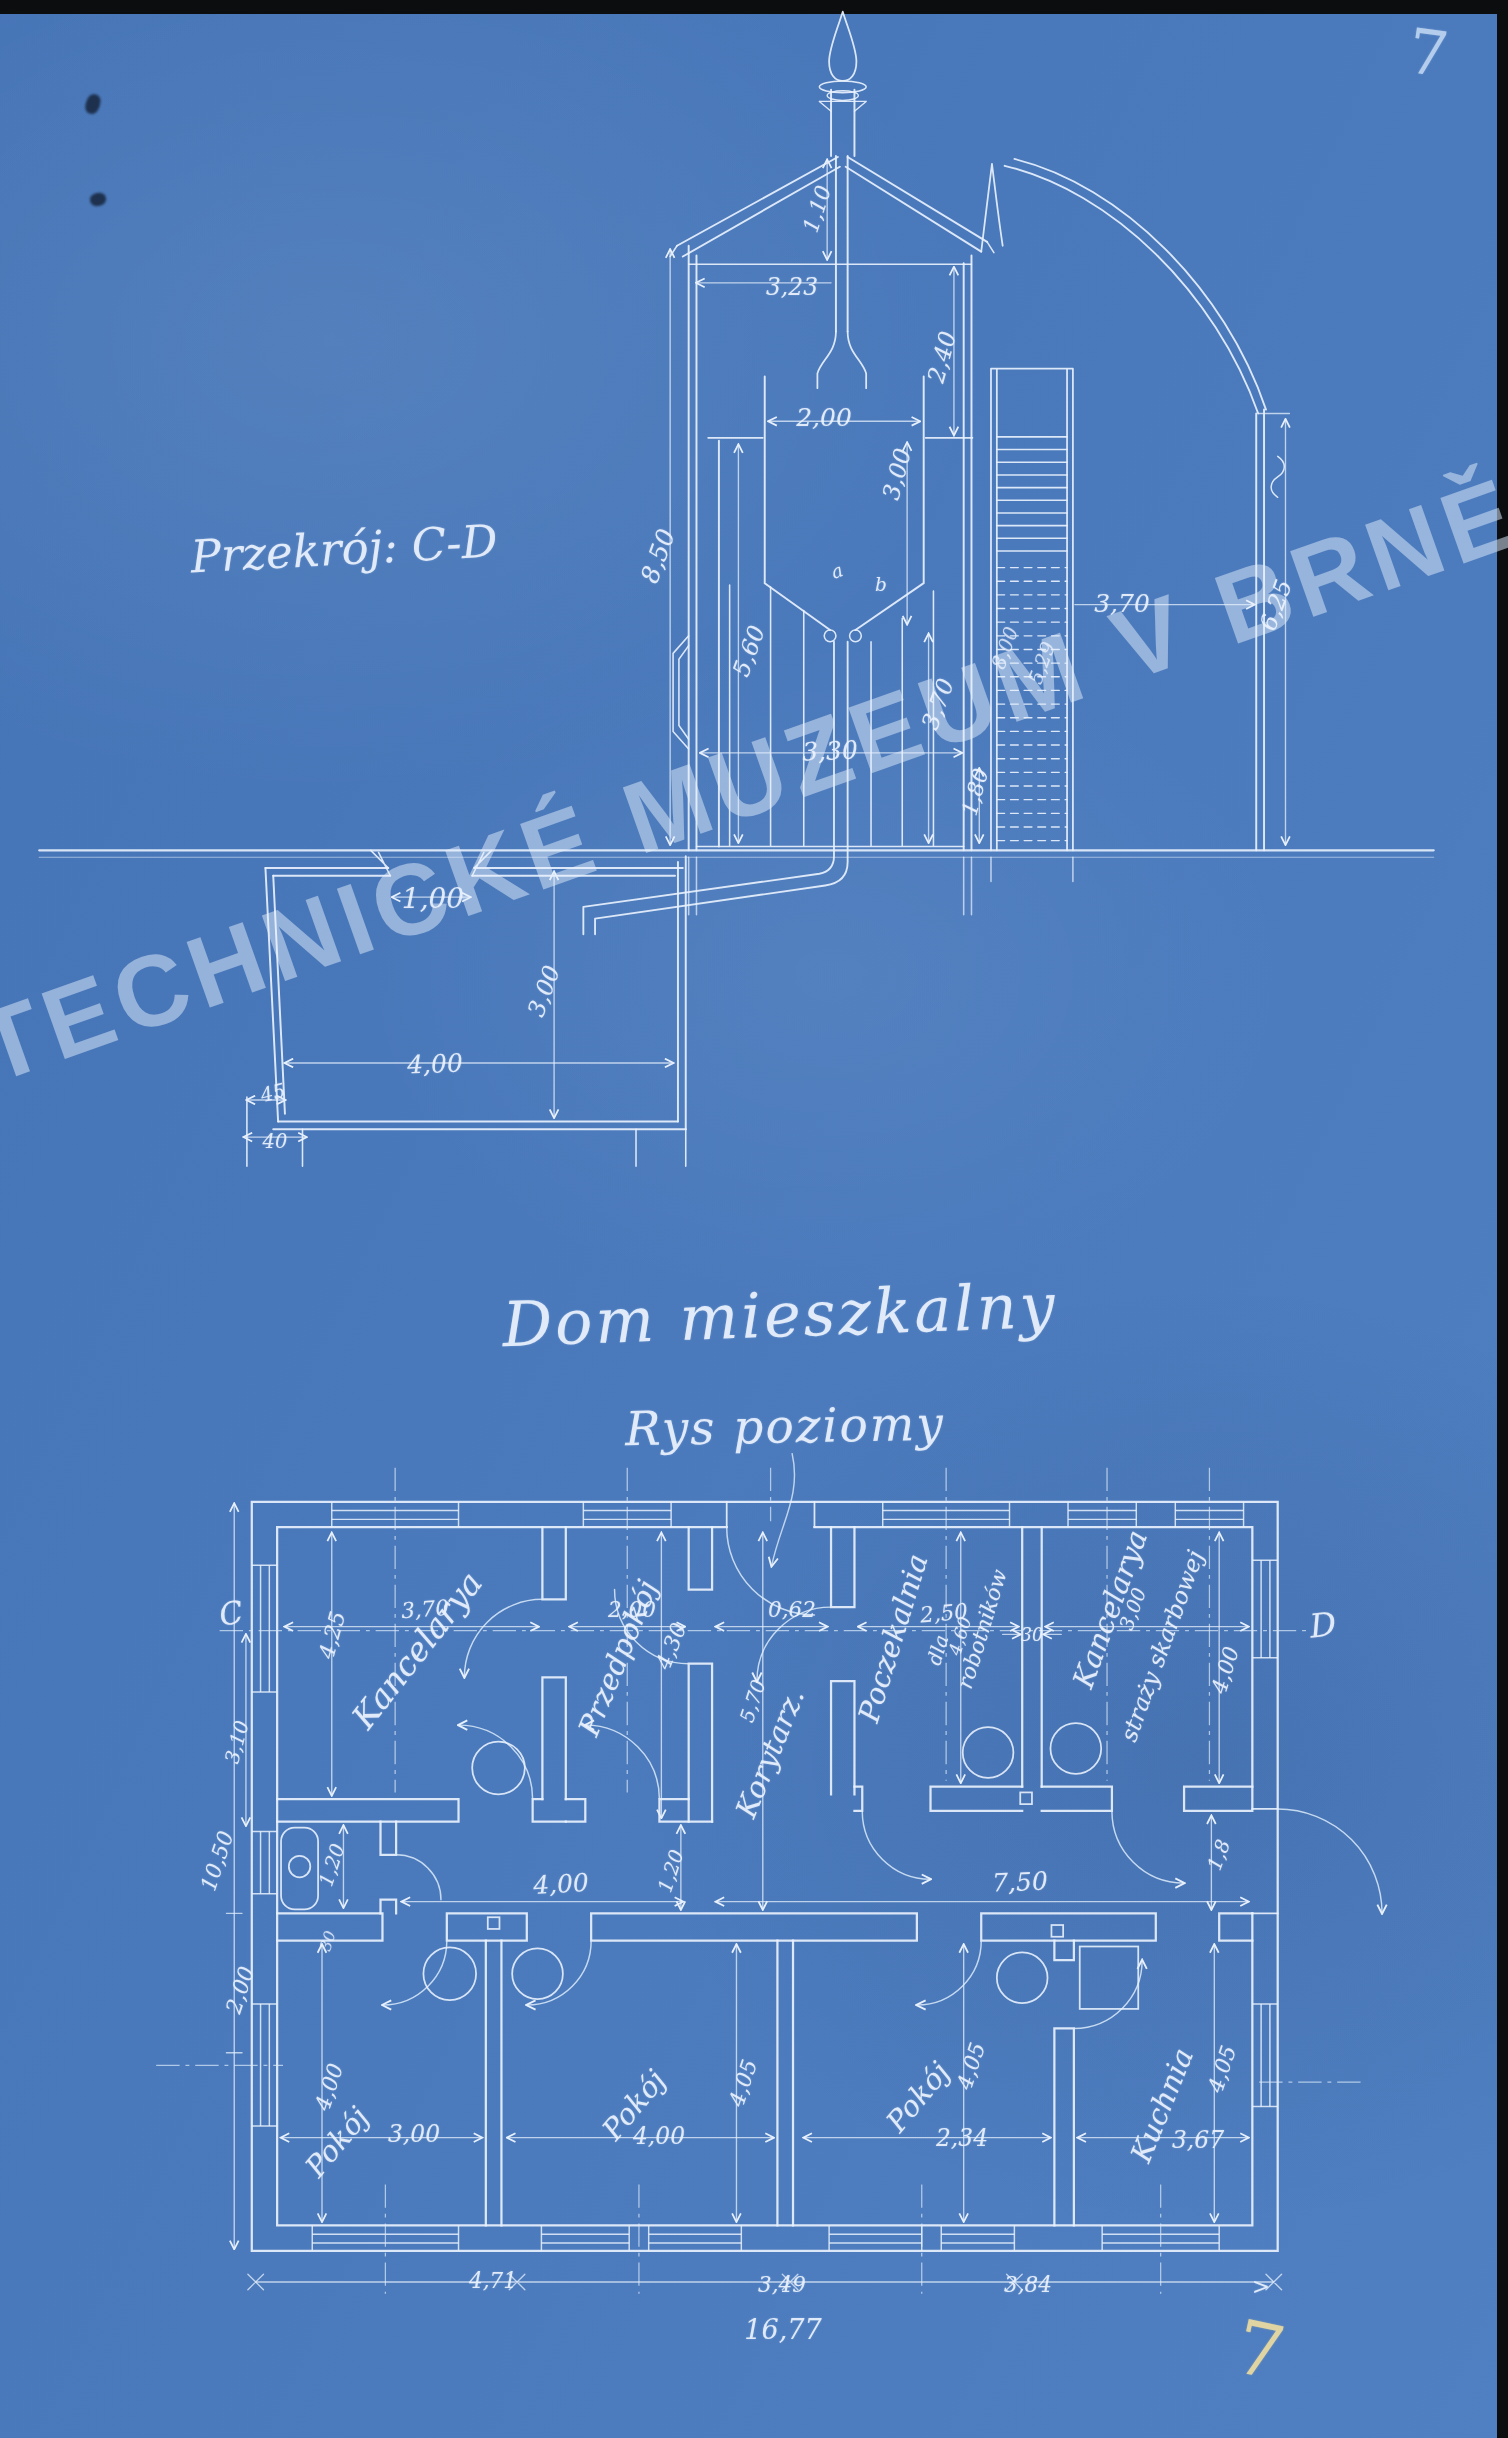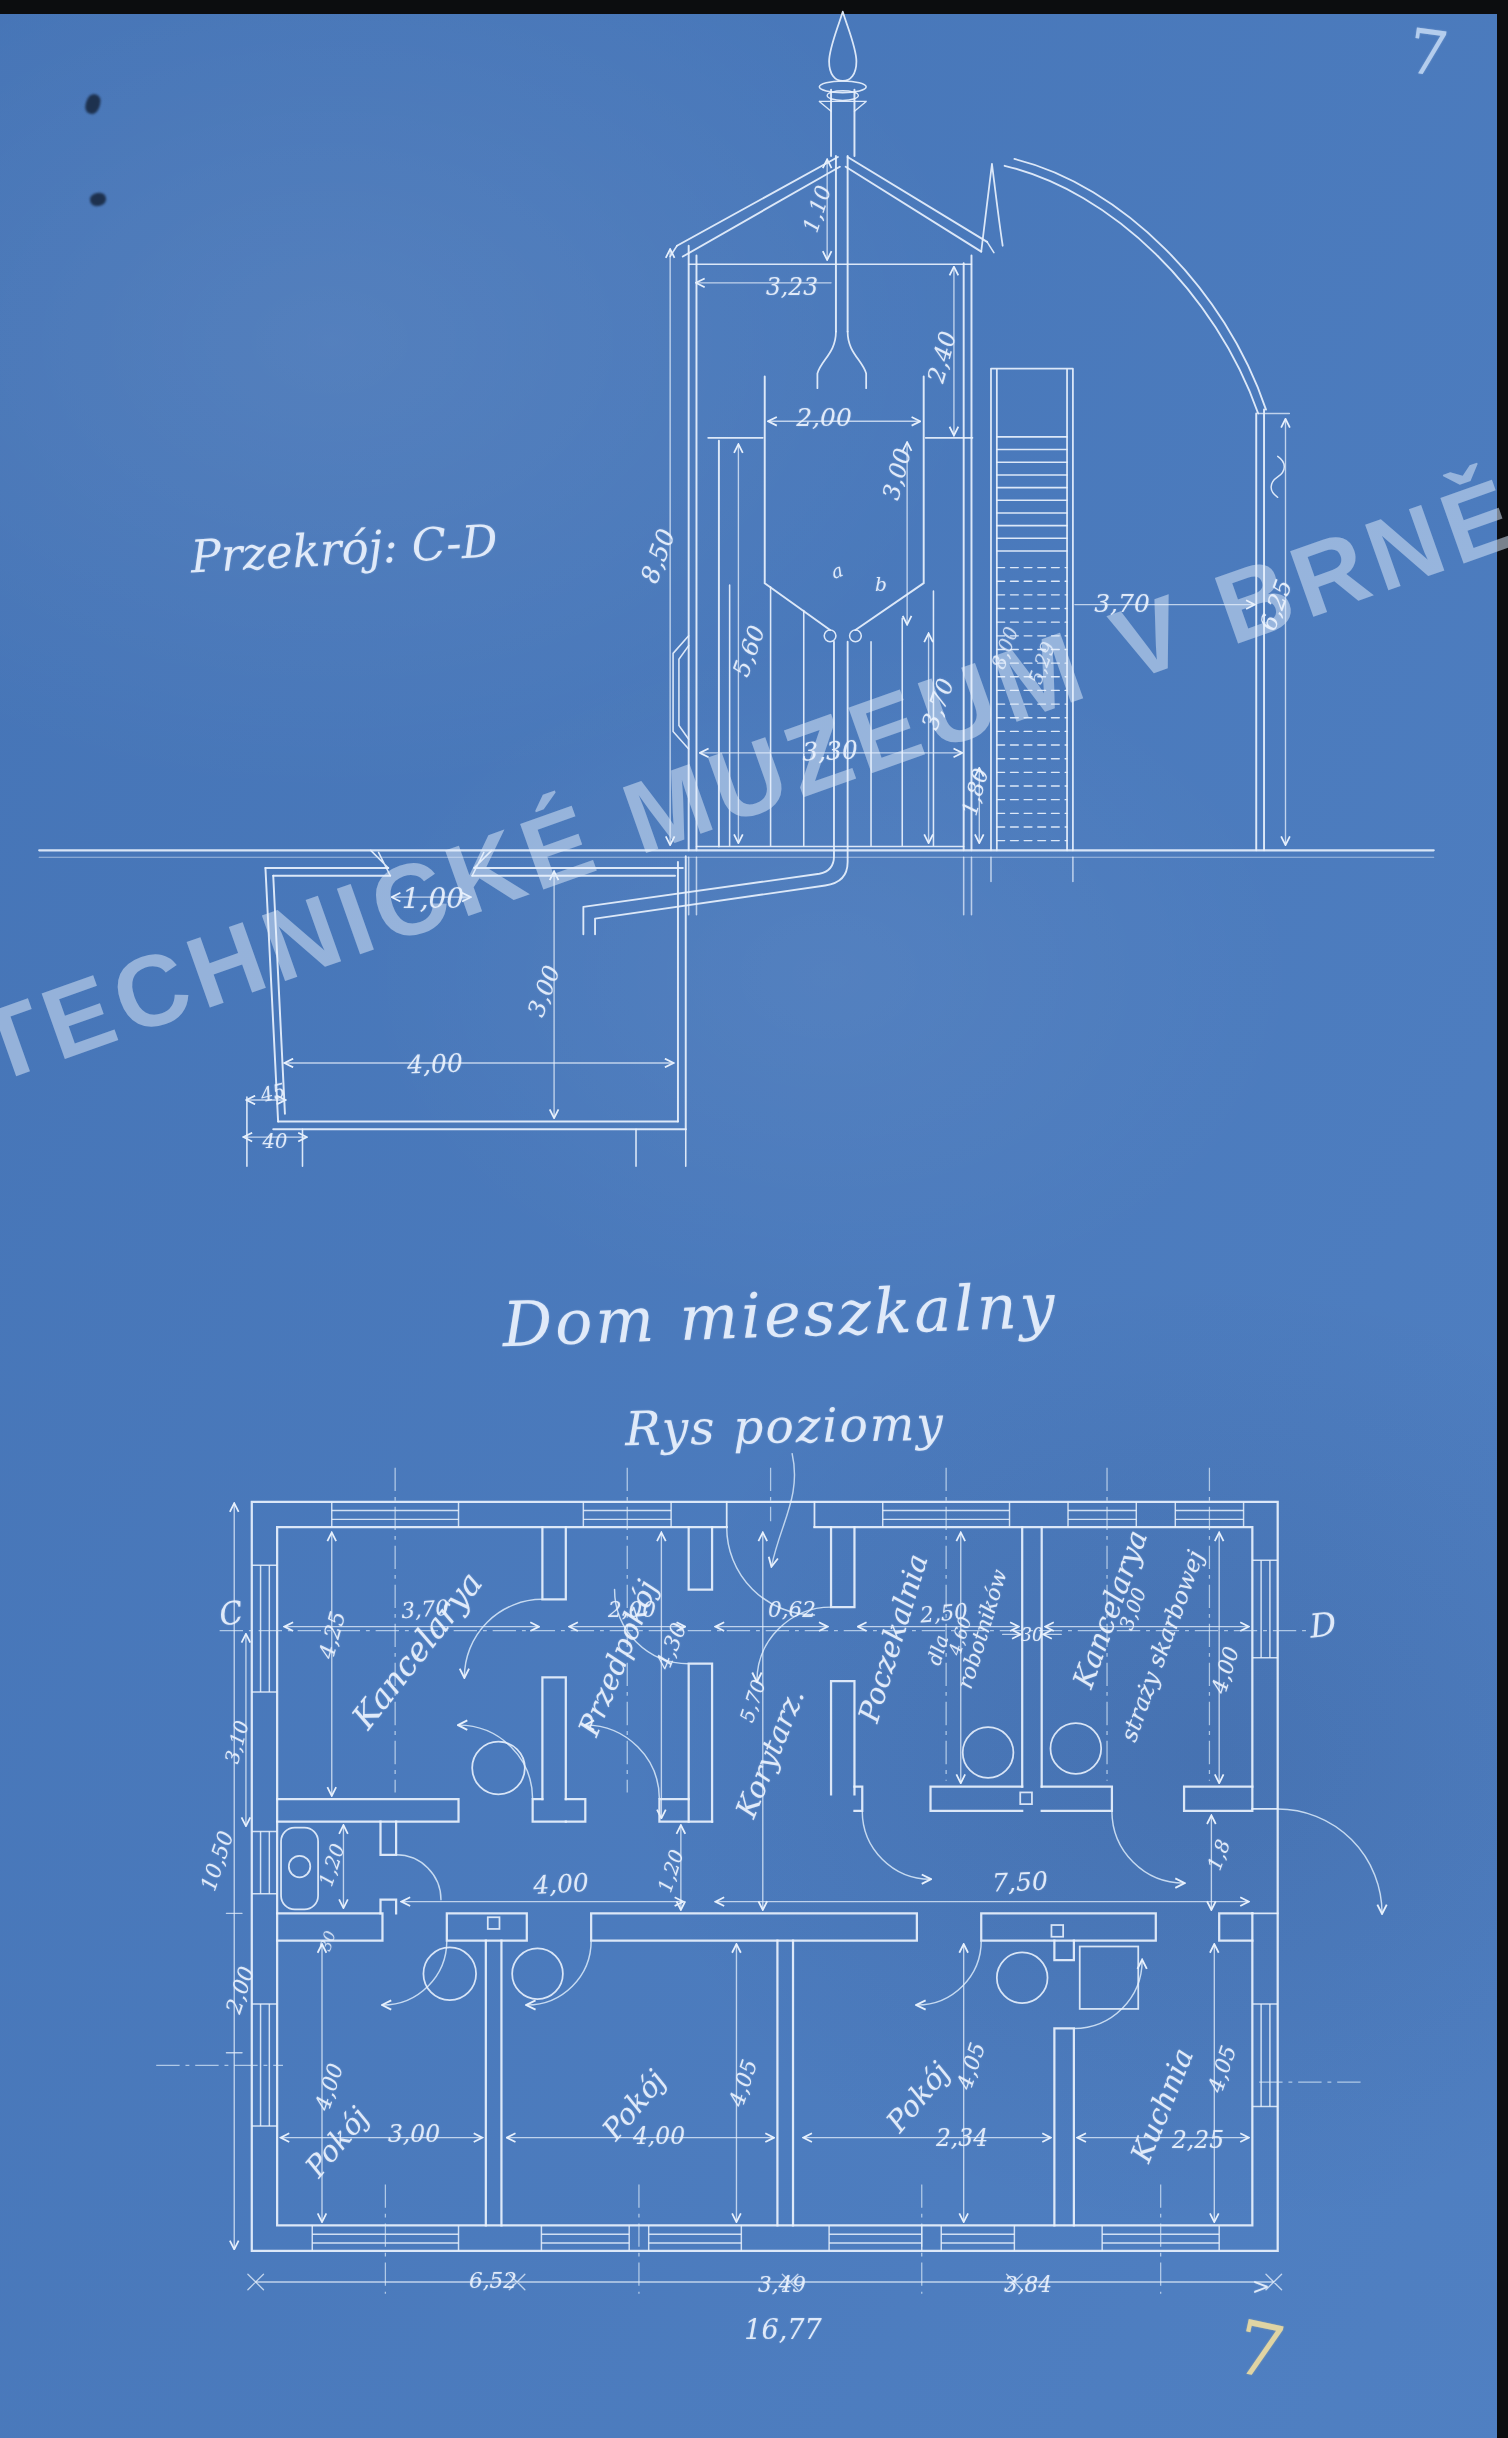--- a/index.html
+++ b/index.html
@@ -299,22 +299,22 @@
   <div class="lb" style="left:337px;top:2142px;font-size:29px;transform:translate(-50%,-50%) rotate(-50deg)">Pokój</div>
   <div class="lb" style="left:414px;top:2134px;font-size:23.4px;transform:translate(-50%,-50%)">3,00</div>
   <div class="lb" style="left:329px;top:2087px;font-size:21.5px;transform:translate(-50%,-50%) rotate(-72deg)">4,00</div>
   <div class="lb" style="left:634px;top:2105px;font-size:29px;transform:translate(-50%,-50%) rotate(-50deg)">Pokój</div>
   <div class="lb" style="left:659px;top:2136px;font-size:23.4px;transform:translate(-50%,-50%)">4,00</div>
   <div class="lb" style="left:743px;top:2083px;font-size:21.5px;transform:translate(-50%,-50%) rotate(-72deg)">4,05</div>
   <div class="lb" style="left:918px;top:2097px;font-size:29px;transform:translate(-50%,-50%) rotate(-50deg)">Pokój</div>
   <div class="lb" style="left:962px;top:2138px;font-size:23.4px;transform:translate(-50%,-50%)">2,34</div>
   <div class="lb" style="left:971px;top:2066px;font-size:21.5px;transform:translate(-50%,-50%) rotate(-72deg)">4,05</div>
   <div class="lb" style="left:1162px;top:2105px;font-size:29px;transform:translate(-50%,-50%) rotate(-68deg)">Kuchnia</div>
-  <div class="lb" style="left:1198px;top:2140px;font-size:23.4px;transform:translate(-50%,-50%)">2,25</div>
+  <div class="lb" style="left:1198px;top:2140px;font-size:23.4px;transform:translate(-50%,-50%)">3,67</div>
   <div class="lb" style="left:1222px;top:2069px;font-size:21.5px;transform:translate(-50%,-50%) rotate(-72deg)">4,05</div>
 
-  <div class="lb" style="left:493px;top:2280px;font-size:21.5px;transform:translate(-50%,-50%)">6,52</div>
+  <div class="lb" style="left:493px;top:2280px;font-size:21.5px;transform:translate(-50%,-50%)">4,71</div>
   <div class="lb" style="left:782px;top:2284px;font-size:21.5px;transform:translate(-50%,-50%)">3,49</div>
   <div class="lb" style="left:1028px;top:2284px;font-size:21.5px;transform:translate(-50%,-50%)">3,84</div>
   <div class="lb" style="left:783px;top:2329px;font-size:27px;transform:translate(-50%,-50%)">16,77</div>
 
 </div>
 
 
 </body></html>

